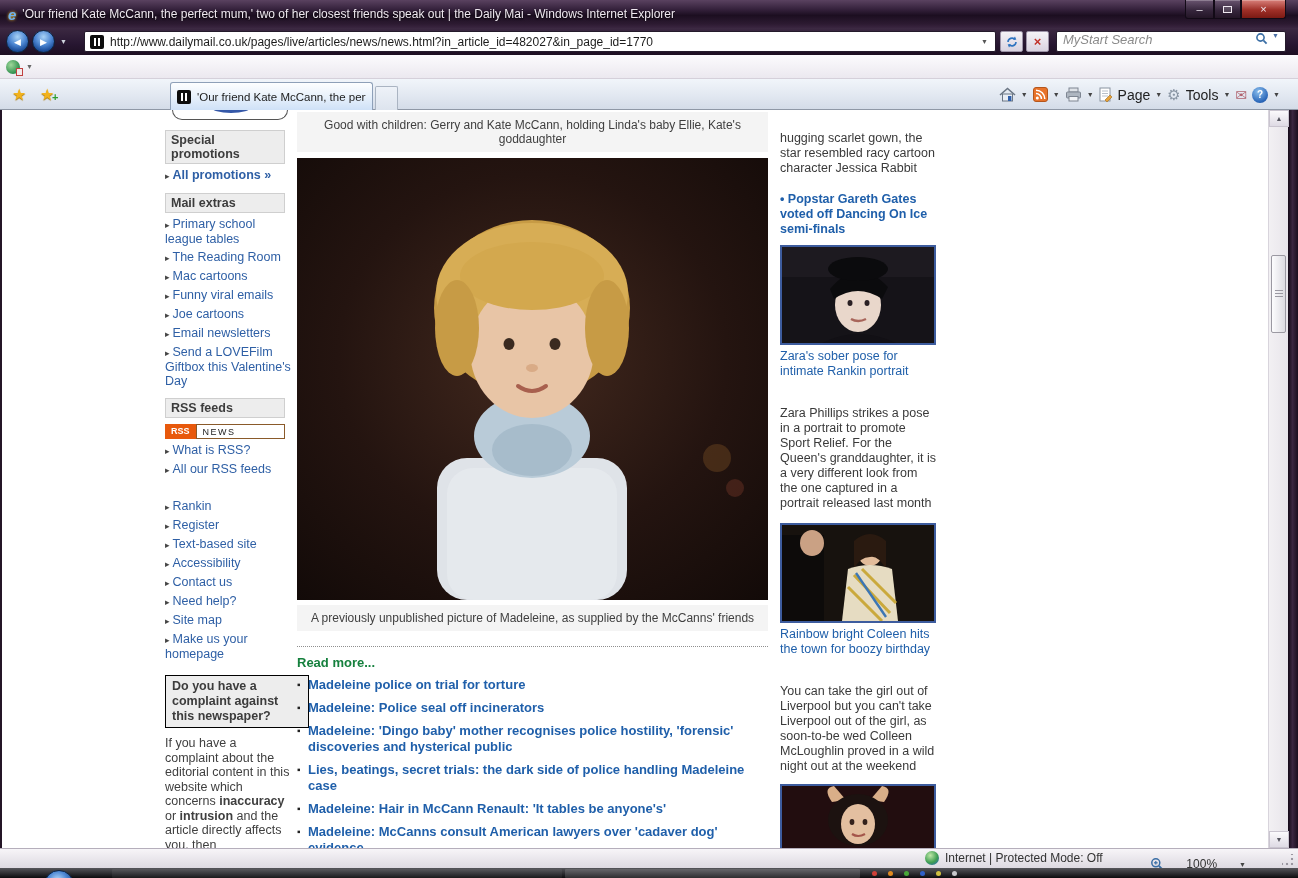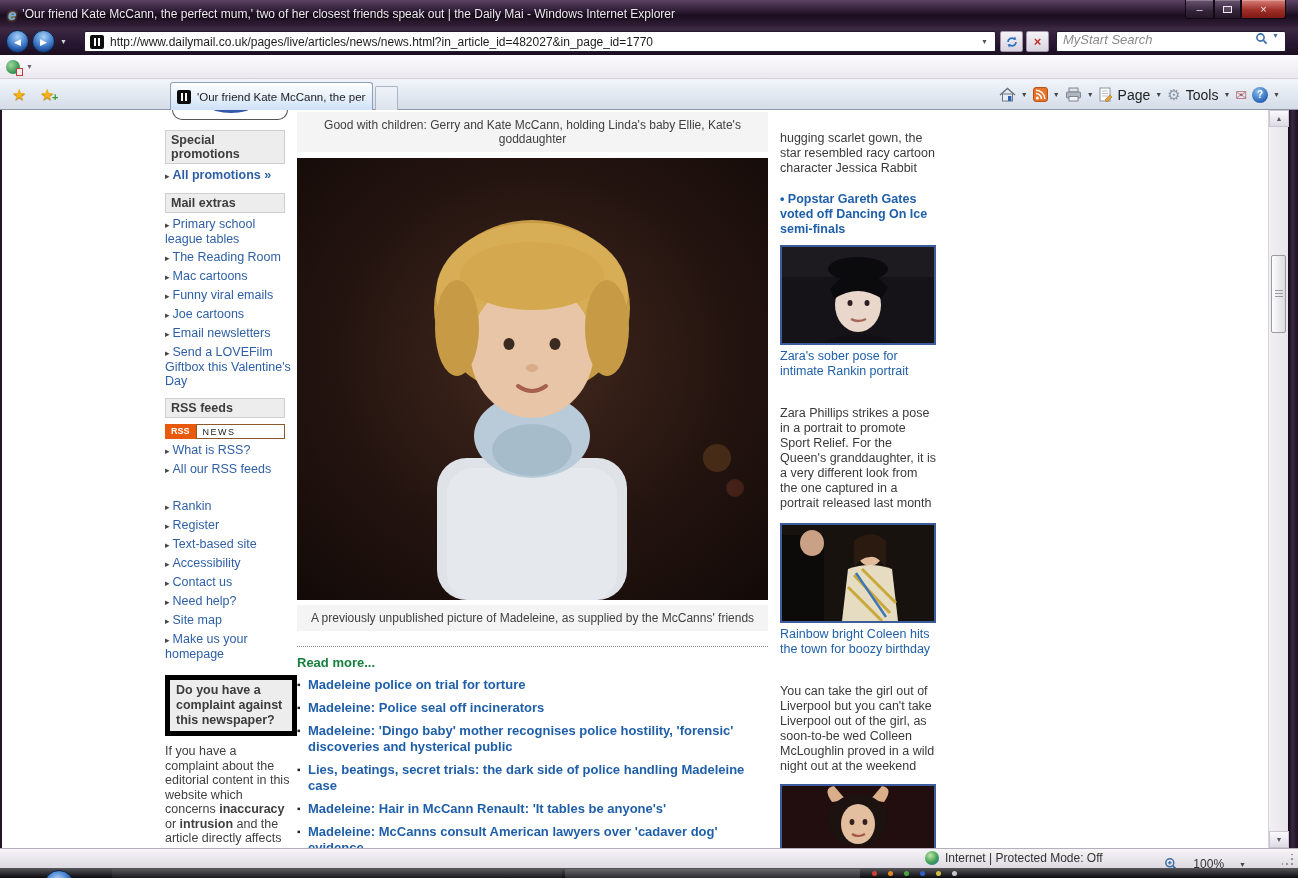--- a/index.html
+++ b/index.html
@@ -92,21 +92,21 @@
   .sb-header { margin-top:10px; width:120px; background:#ededed; border:1px solid #cfcfcf;
     padding:2px 5px; font-weight:bold; color:#3c3c3c; font-size:12.5px; }
   .sb-link { color:#2e5fa5; margin-top:4px; line-height:14px; cursor:pointer; }
   .sb-link.bold { font-weight:bold; }
   .bullet { color:#444; font-size:9px; margin-right:3px; }
   .rss-badge { margin-top:6px; width:120px; display:flex; height:15px; }
   .rss-b1 { background:#e8590c; color:#fff; font-weight:bold; font-size:9px; padding:2px 6px; }
   .rss-b2 { flex:1; border:1px solid #8a5a2a; background:#fff; color:#222; font-size:9px;
     letter-spacing:1.5px; padding:2px 6px; }
   .sb-gap { height:18px; }
-  .complaint-head { margin-top:14px; width:132px; background:#ededed; border:5px solid #000000;
+  .complaint-head { margin-top:14px; width:144px; background:#ededed; border:1px solid #000000;
     padding:3px 6px; font-weight:bold; color:#3c3c3c; line-height:15px; }
   .complaint-text { margin-top:8px; color:#3f3f3f; line-height:14.5px; }
   .complaint-text b { color:#3f3f3f; }
 
   
   .maincol { position:absolute; left:297px; top:2px; width:471px; }
   .caption-bar { background:#f4f4f4; color:#3f3f3f; font-size:12px; text-align:center; padding:6px 4px; }
   .photo-main { margin-top:6px; width:471px; height:442px; display:block; }
   .cap2 { margin-top:5px; }
   .dotsep { border-top:1px dotted #8f8f8f; height:0; margin-top:15px; }
@@ -136,21 +136,21 @@
   .sb-grip { margin:34px auto 0; width:8px; }
   .sb-grip i { display:block; height:1px; background:#9b99a2; margin-top:2px; }
 
   
   .statusbar { position:absolute; left:0; top:848px; width:1298px; height:20px;
     background:linear-gradient(180deg,#f7f5f8,#ddd9e1); border-top:1px solid #b5aebb; }
   .zone { position:absolute; left:925px; top:2px; display:flex; align-items:center; gap:6px;
     font-size:12px; color:#333; }
   .globe { width:14px; height:14px; border-radius:50%;
     background:radial-gradient(circle at 38% 32%, #bfe8a8, #3f9e52 55%, #2a6bb0 90%); }
-  .zoomctl { position:absolute; right:52px; top:8px; display:flex; align-items:center; gap:15px;
+  .zoomctl { position:absolute; right:52px; top:8px; display:flex; align-items:center; gap:22px;
     font-size:12px; color:#333;justify-content:center; }
   .grip { position:absolute; right:4px; bottom:2px; width:12px; height:12px;
     background:
       radial-gradient(circle at 10px 10px, #9a96a0 1px, transparent 1.6px),
       radial-gradient(circle at 10px 5px, #9a96a0 1px, transparent 1.6px),
       radial-gradient(circle at 5px 10px, #9a96a0 1px, transparent 1.6px),
       radial-gradient(circle at 10px 0px, #9a96a0 1px, transparent 1.6px),
       radial-gradient(circle at 0px 10px, #9a96a0 1px, transparent 1.6px); }
 
   

